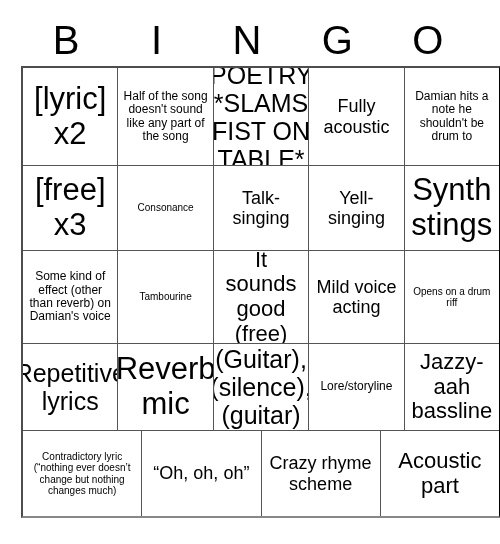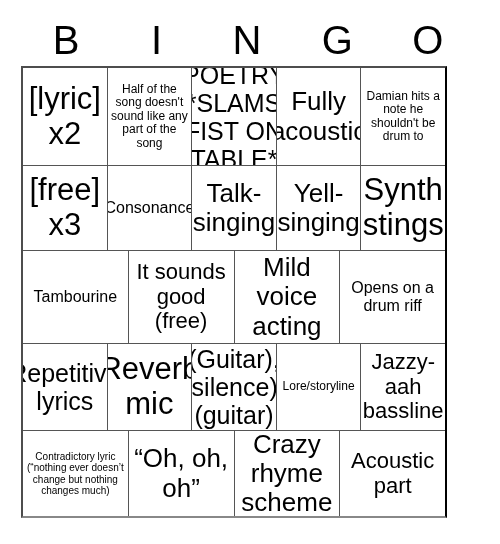--- a/index.html
+++ b/index.html
@@ -31,21 +31,21 @@
     display: flex;
     align-items: center;
     justify-content: center;
     font-size: 40px;
     font-weight: 400;
     line-height: 1;
     letter-spacing: 0px;
     color: #000000;
   }
   #grid {
-    width: 426px;
+    width: 480px;
     border-left: 2px solid #4d4d4d;
     border-top: 2px solid #4d4d4d;
     border-right: 2px solid #000000;
     border-bottom: 2px solid #888888;
     box-sizing: border-box;
   }
   .grid-row {
     display: flex;
     width: 100%;
   }
@@ -72,24 +72,24 @@
   .row-h1 .cell { height: 98px; }
   .row-h2 .cell { height: 85px; }
   .row-h3 .cell { height: 93px; }
   .row-h4 .cell { height: 87px; }
   .row-h5 .cell { height: 85px; }
 
   .cell-text { display: block; }
 
   
   .fs-xxl .cell-text { font-size: 31px; }
-  .fs-xl  .cell-text { font-size: 26px; }
+  .fs-xl  .cell-text { font-size: 18px; }
   .fs-lg  .cell-text { font-size: 22px; }
   .fs-md  .cell-text { font-size: 25px; }
-  .fs-sm  .cell-text { font-size: 16px; }
+  .fs-sm  .cell-text { font-size: 10px; }
   .fs-xs  .cell-text { font-size: 12px; }
   .fs-xxs .cell-text { font-size: 10px; }
 </style>
 </head>
 <body>
 
 <div id="bingo-card">
 
   <div id="header-row">
     <div class="header-letter">B</div>
@@ -131,20 +131,23 @@
         </div>
       <div class="cell fs-xl">
           <span class="cell-text">Yell-singing</span>
         </div>
       <div class="cell fs-xxl">
           <span class="cell-text">Synth stings</span>
         </div>
     </div>
 
     <div class="grid-row row-h3">
+      <div class="cell fs-xs">
+          <span class="cell-text">Some kind of effect (other than reverb) on Damian's voice</span>
+        </div>
       <div class="cell fs-sm">
           <span class="cell-text">Tambourine</span>
         </div>
       <div class="cell fs-lg">
           <span class="cell-text">It sounds good (free)</span>
         </div>
       <div class="cell fs-xl">
           <span class="cell-text">Mild voice acting</span>
         </div>
       <div class="cell fs-sm">

